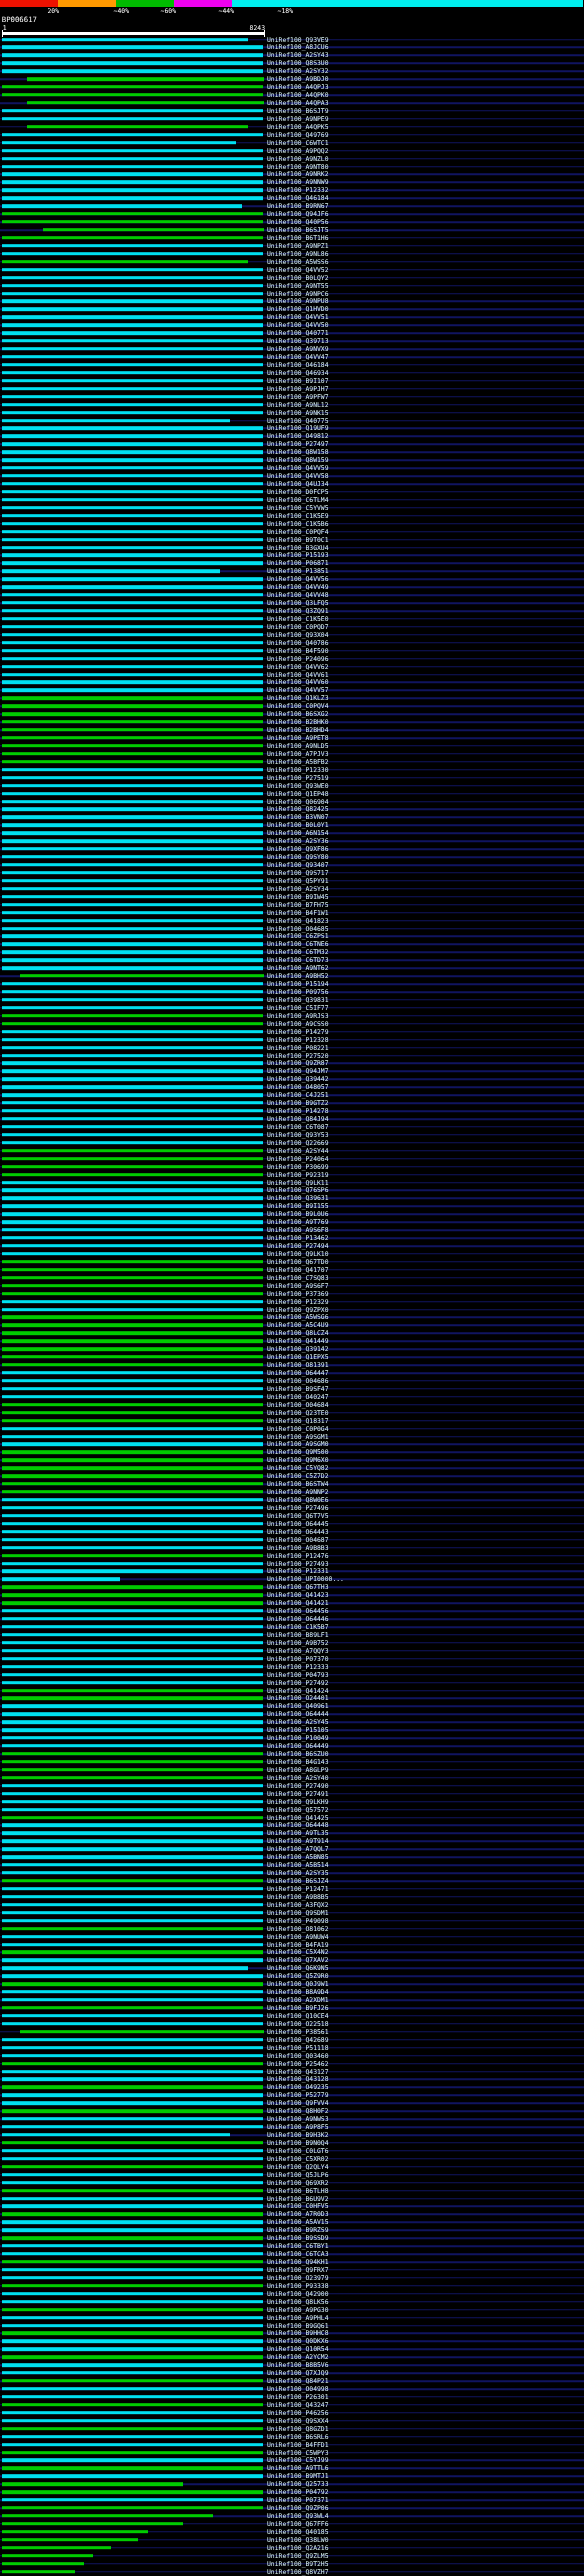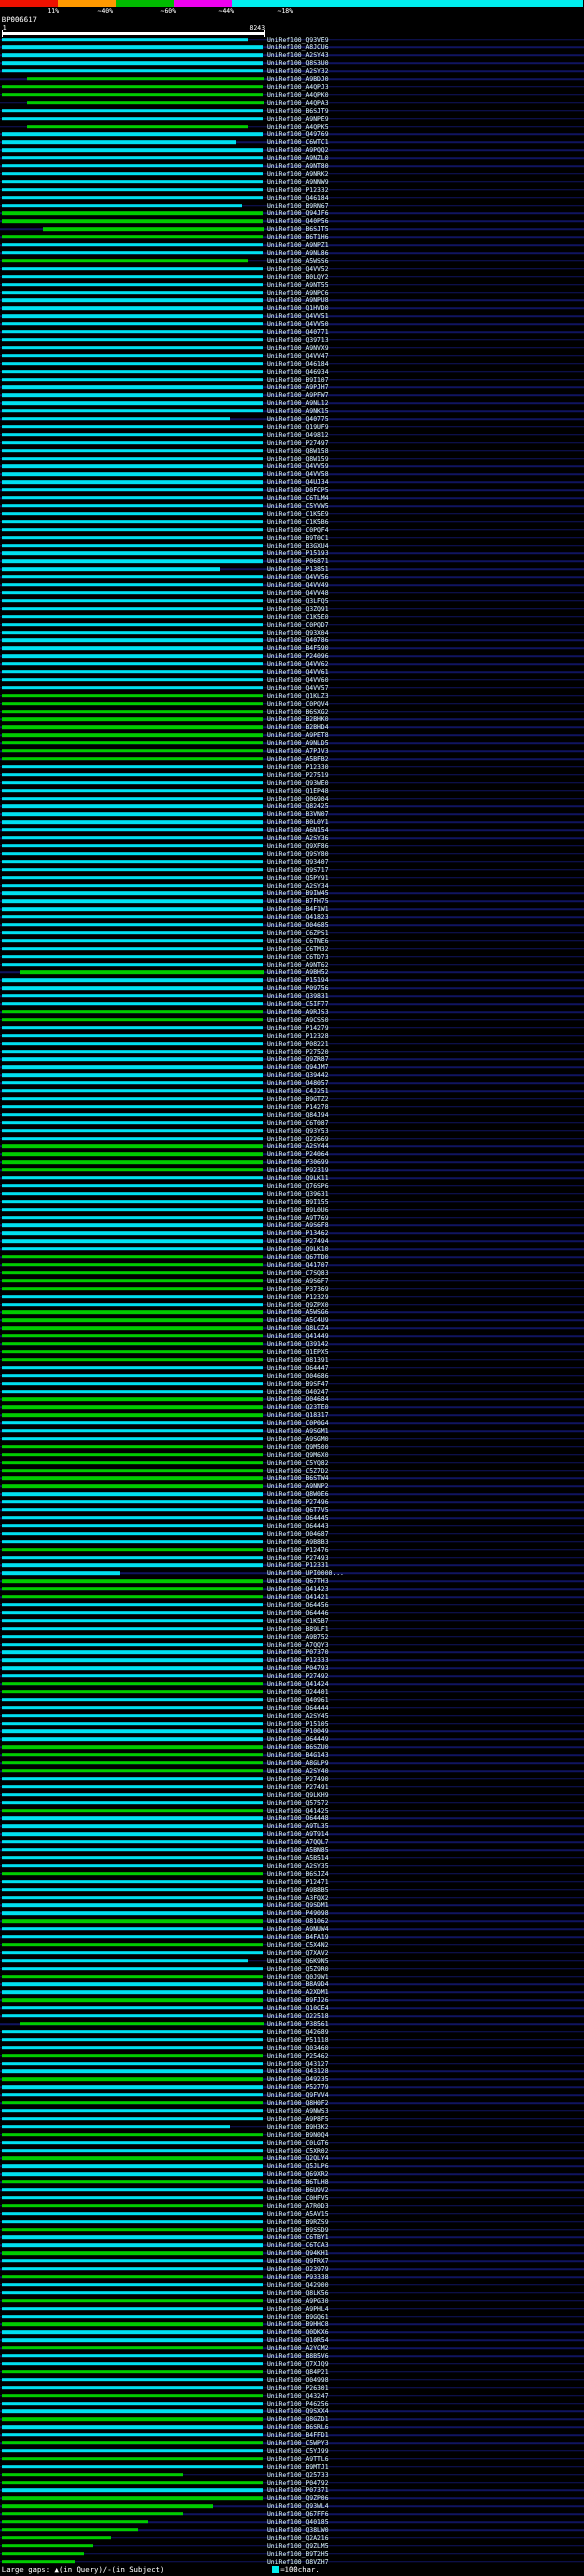--- a/index.html
+++ b/index.html
@@ -36,22 +36,22 @@
 <div class="page">
 
   <div class="keybar">
       <div class="seg" style="background: rgb(238, 17, 0); width: 58px;"></div>
       <div class="seg" style="background: rgb(255, 153, 0); width: 58px;"></div>
       <div class="seg" style="background: rgb(0, 187, 0); width: 58px;"></div>
       <div class="seg" style="background: rgb(238, 0, 238); width: 58px;"></div>
       <div class="seg" style="background: rgb(0, 238, 238); width: 351px;"></div>
     </div>
   <div class="keylabels">
-      <span class="seglab" style="right: 526px;">11%</span>
-      <span class="seglab" style="right: 472px;">~40%</span>
+      <span class="seglab" style="right: 526px;">20%</span>
+      <span class="seglab" style="right: 456px;">~40%</span>
       <span class="seglab" style="right: 409px;">~60%</span>
       <span class="seglab" style="right: 351px;">~44%</span>
       <span class="seglab" style="right: 292px;">~18%</span>
     </div>
 
   <div class="qname">BP006617</div>
 
   <div class="ruler">
     <span class="rl">1</span>
     <span class="rr">8243</span>
@@ -1334,22 +1334,15 @@
       <div class="row">
         <div class="bar" style="left: 2.4px; width: 82px; background: rgb(0, 204, 0);"></div>
         <span class="lab">UniRef100_B9T2H5</span>
       </div>
       <div class="row">
         <div class="bar" style="left: 2.4px; width: 73px; background: rgb(0, 204, 0);"></div>
         <span class="lab">UniRef100_Q8VZH7</span>
       </div>
     </div>
 
-  <div class="footer">
-    <span class="f-left">Large gaps: ▲(in Query)/-(in Subject)</span>
-    <span class="f-right">
-      <span class="unit-swatch" style="background: rgb(0, 238, 238);"></span>
-      <span>=100char.</span>
-    </span>
-  </div>
 
 </div>
 
 
 </body></html>

